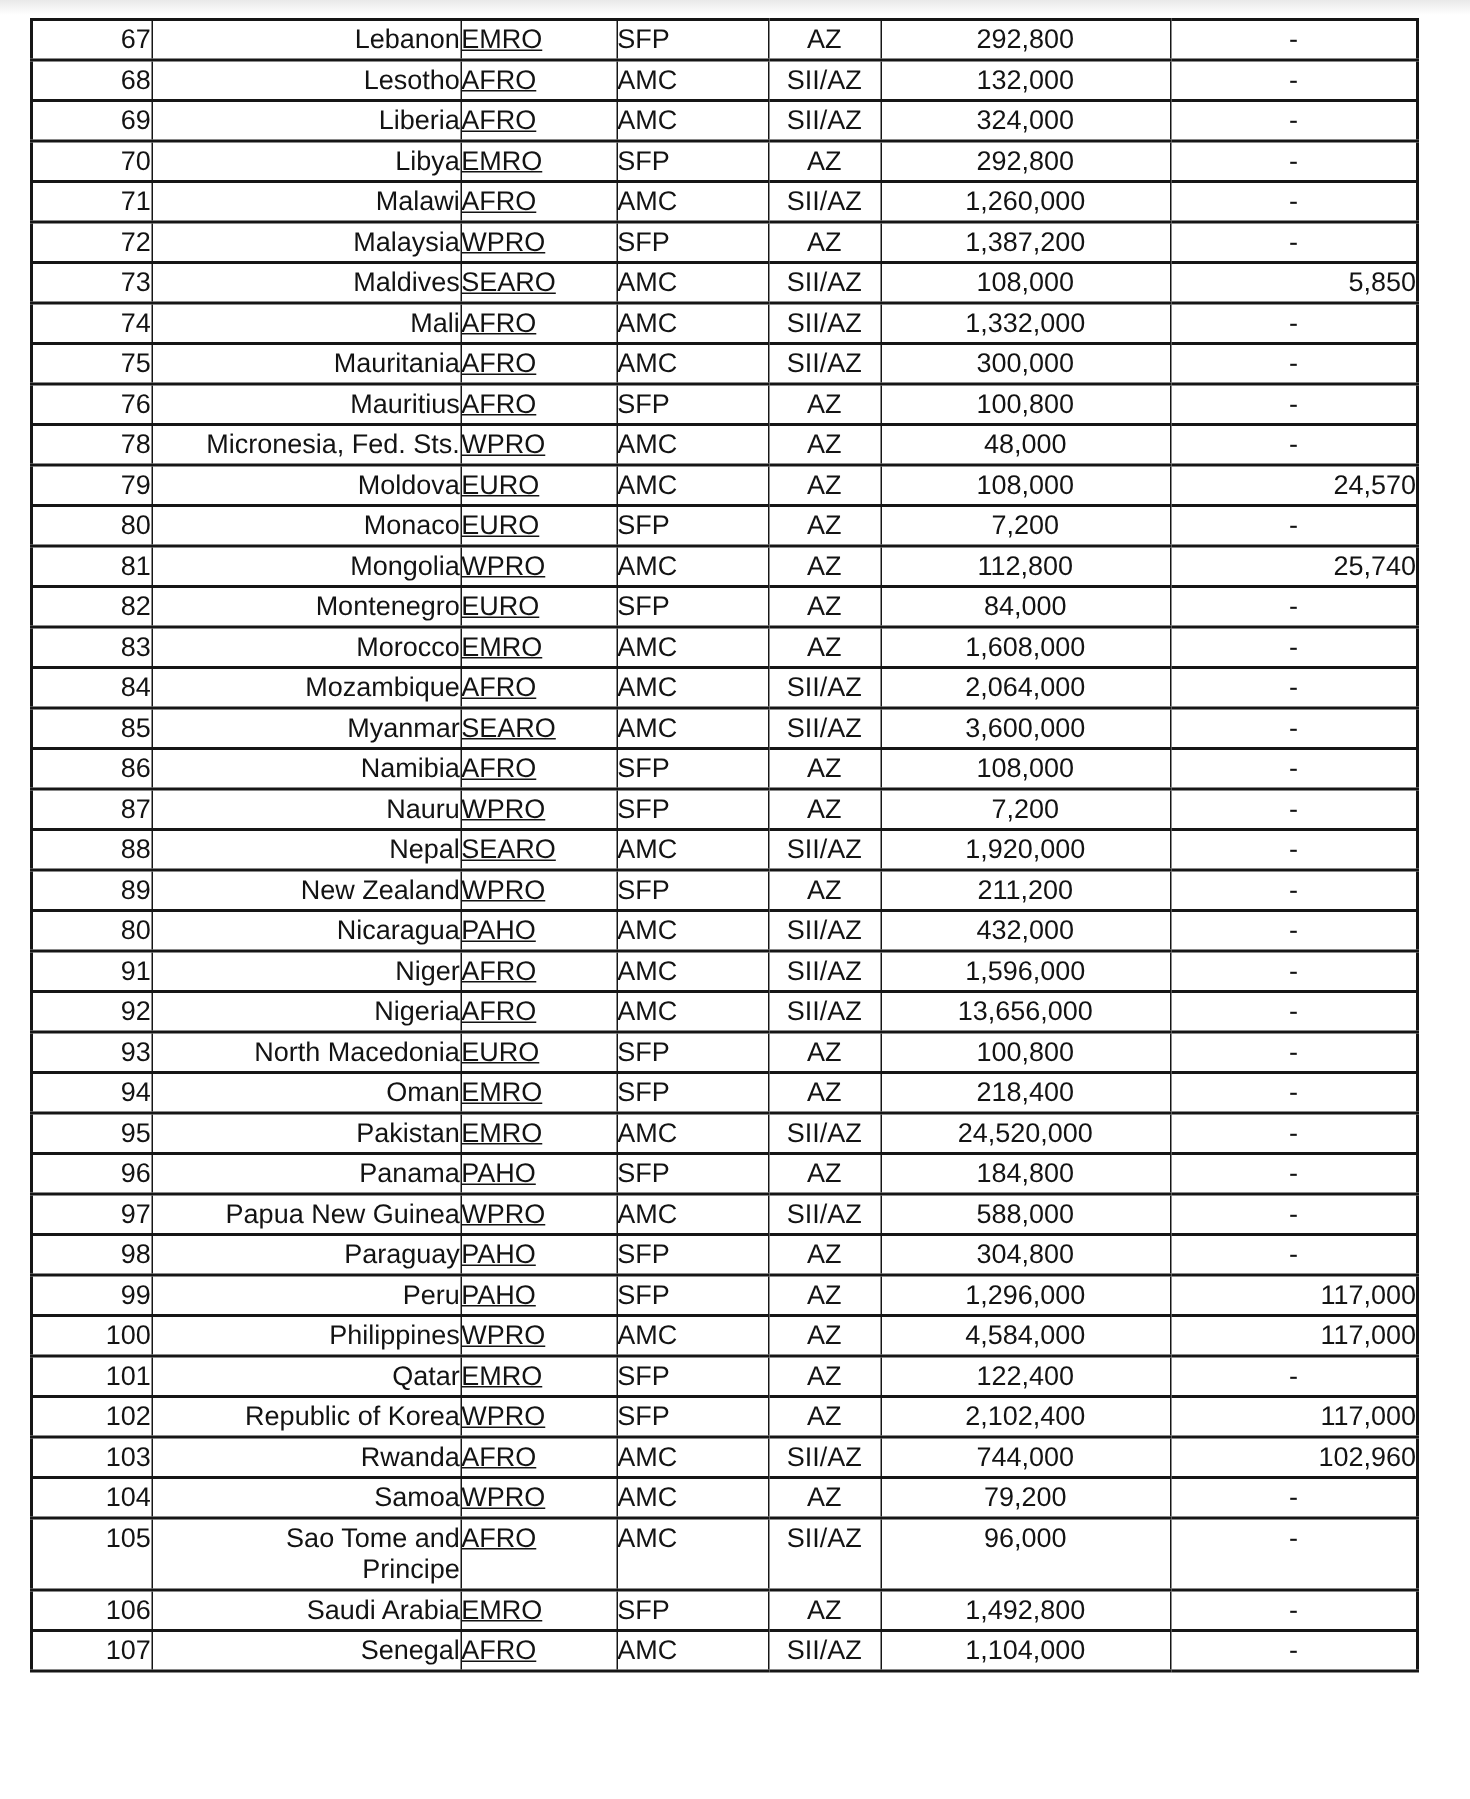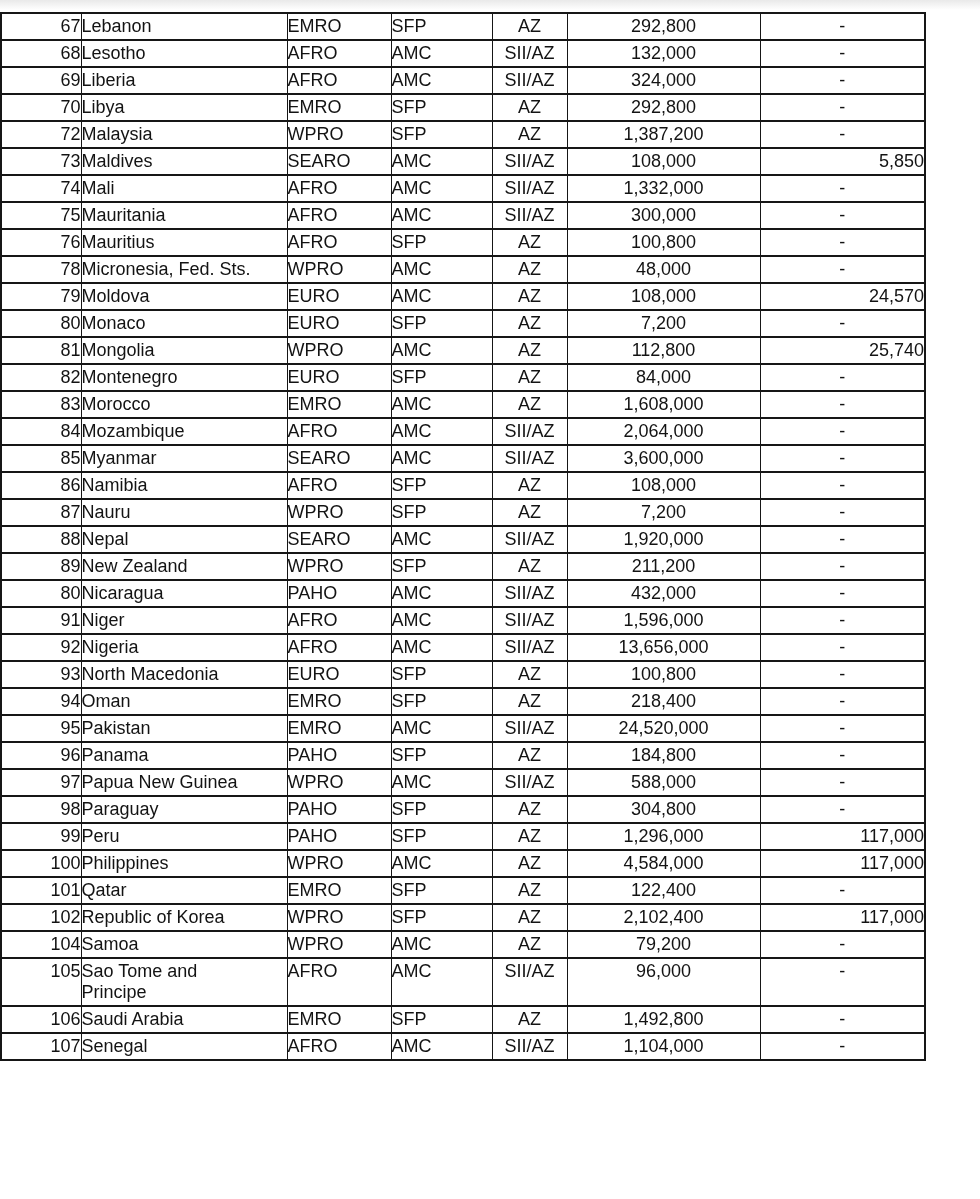--- a/index.html
+++ b/index.html
@@ -17,43 +17,43 @@
   }
   .top-shade {
     position: absolute;
     top: 0; left: 0;
     width: 980px; height: 10px;
     background: linear-gradient(to bottom, #e9e9e9 0%, rgba(255,255,255,0) 100%);
     pointer-events: none;
   }
   table.alloc {
     position: absolute;
-    left: 0;
+    left: 20px;
     top: 12px;
     width: 924px;
     border-collapse: collapse;
     table-layout: fixed;
     border: 2.5px solid #161616;
   }
   table.alloc td {
     border: 1.5px solid #161616;
     border-top-width: 2px;
     border-bottom-width: 2px;
     font-size: 18px;
     line-height: 21px;
     height: 27px;
     color: #131313;
     padding: 2px 0 2px 0;
     vertical-align: top;
     box-sizing: border-box;
     overflow: hidden;
   }
   td.c0 { text-align: right; padding-right: 9px; }
-  td.c1 { text-align: left;  padding-left: 10px; white-space: pre-line; }
-  td.c2 { text-align: left;  padding-left: 10px; }
+  td.c1 { text-align: right;  padding-left: 10px; white-space: pre-line; }
+  td.c2 { text-align: left;  padding-left: 10px; text-decoration: underline; }
   td.c3 { text-align: left;  padding-left: 10px; }
   td.c4 { text-align: center;  padding-left: 10px; }
   td.c5 { text-align: center; padding-right: 58px; }
   td.c6 { text-align: right; padding-right: 56px; }
   td.c6.dash { text-align: center; padding-right: 0; }
 </style>
 </head>
 <body>
 
 <div class="page">
@@ -99,20 +99,29 @@
         <tr>
           <td class="c0">70</td>
           <td class="c1">Libya</td>
           <td class="c2">EMRO</td>
           <td class="c3">SFP</td>
           <td class="c4">AZ</td>
           <td class="c5">292,800</td>
           <td class="c6 dash">-</td>
         </tr>
         <tr>
+          <td class="c0">71</td>
+          <td class="c1">Malawi</td>
+          <td class="c2">AFRO</td>
+          <td class="c3">AMC</td>
+          <td class="c4">SII/AZ</td>
+          <td class="c5">1,260,000</td>
+          <td class="c6 dash">-</td>
+        </tr>
+        <tr>
           <td class="c0">72</td>
           <td class="c1">Malaysia</td>
           <td class="c2">WPRO</td>
           <td class="c3">SFP</td>
           <td class="c4">AZ</td>
           <td class="c5">1,387,200</td>
           <td class="c6 dash">-</td>
         </tr>
         <tr>
           <td class="c0">73</td>
@@ -367,20 +376,29 @@
           <td class="c6 dash">-</td>
         </tr>
         <tr>
           <td class="c0">102</td>
           <td class="c1">Republic of Korea</td>
           <td class="c2">WPRO</td>
           <td class="c3">SFP</td>
           <td class="c4">AZ</td>
           <td class="c5">2,102,400</td>
           <td class="c6">117,000</td>
+        </tr>
+        <tr>
+          <td class="c0">103</td>
+          <td class="c1">Rwanda</td>
+          <td class="c2">AFRO</td>
+          <td class="c3">AMC</td>
+          <td class="c4">SII/AZ</td>
+          <td class="c5">744,000</td>
+          <td class="c6">102,960</td>
         </tr>
         <tr>
           <td class="c0">104</td>
           <td class="c1">Samoa</td>
           <td class="c2">WPRO</td>
           <td class="c3">AMC</td>
           <td class="c4">AZ</td>
           <td class="c5">79,200</td>
           <td class="c6 dash">-</td>
         </tr>

